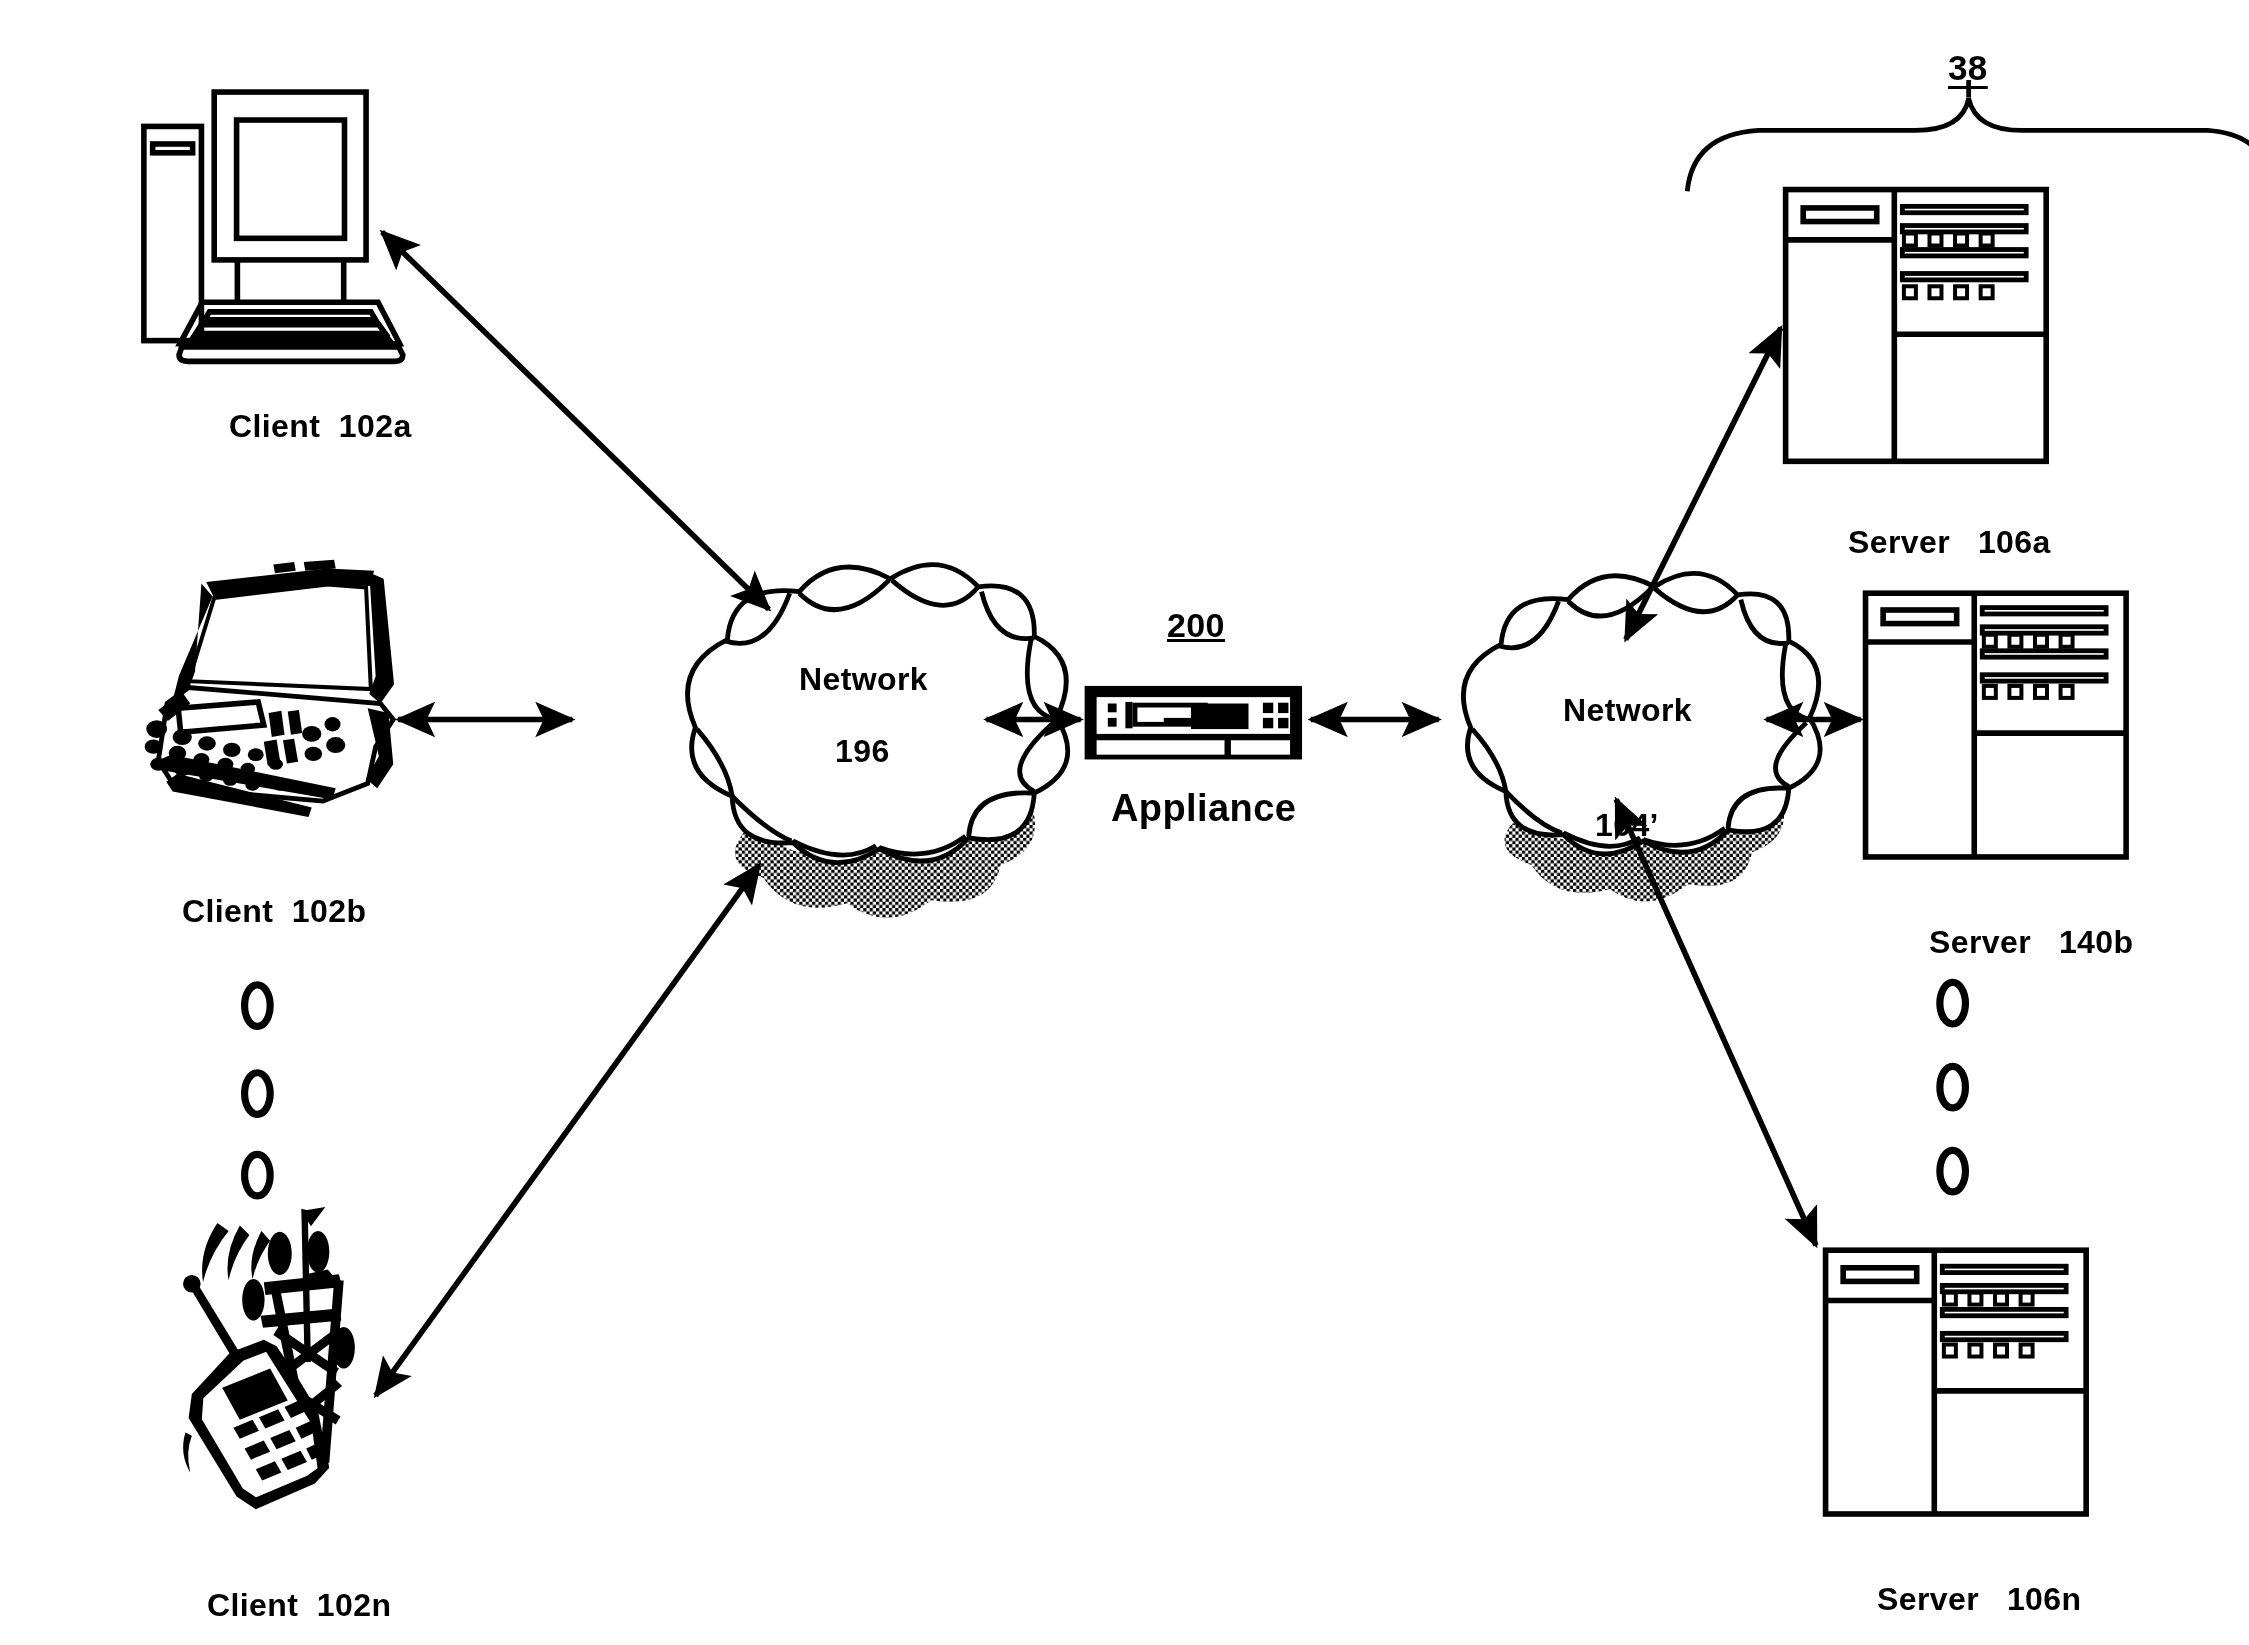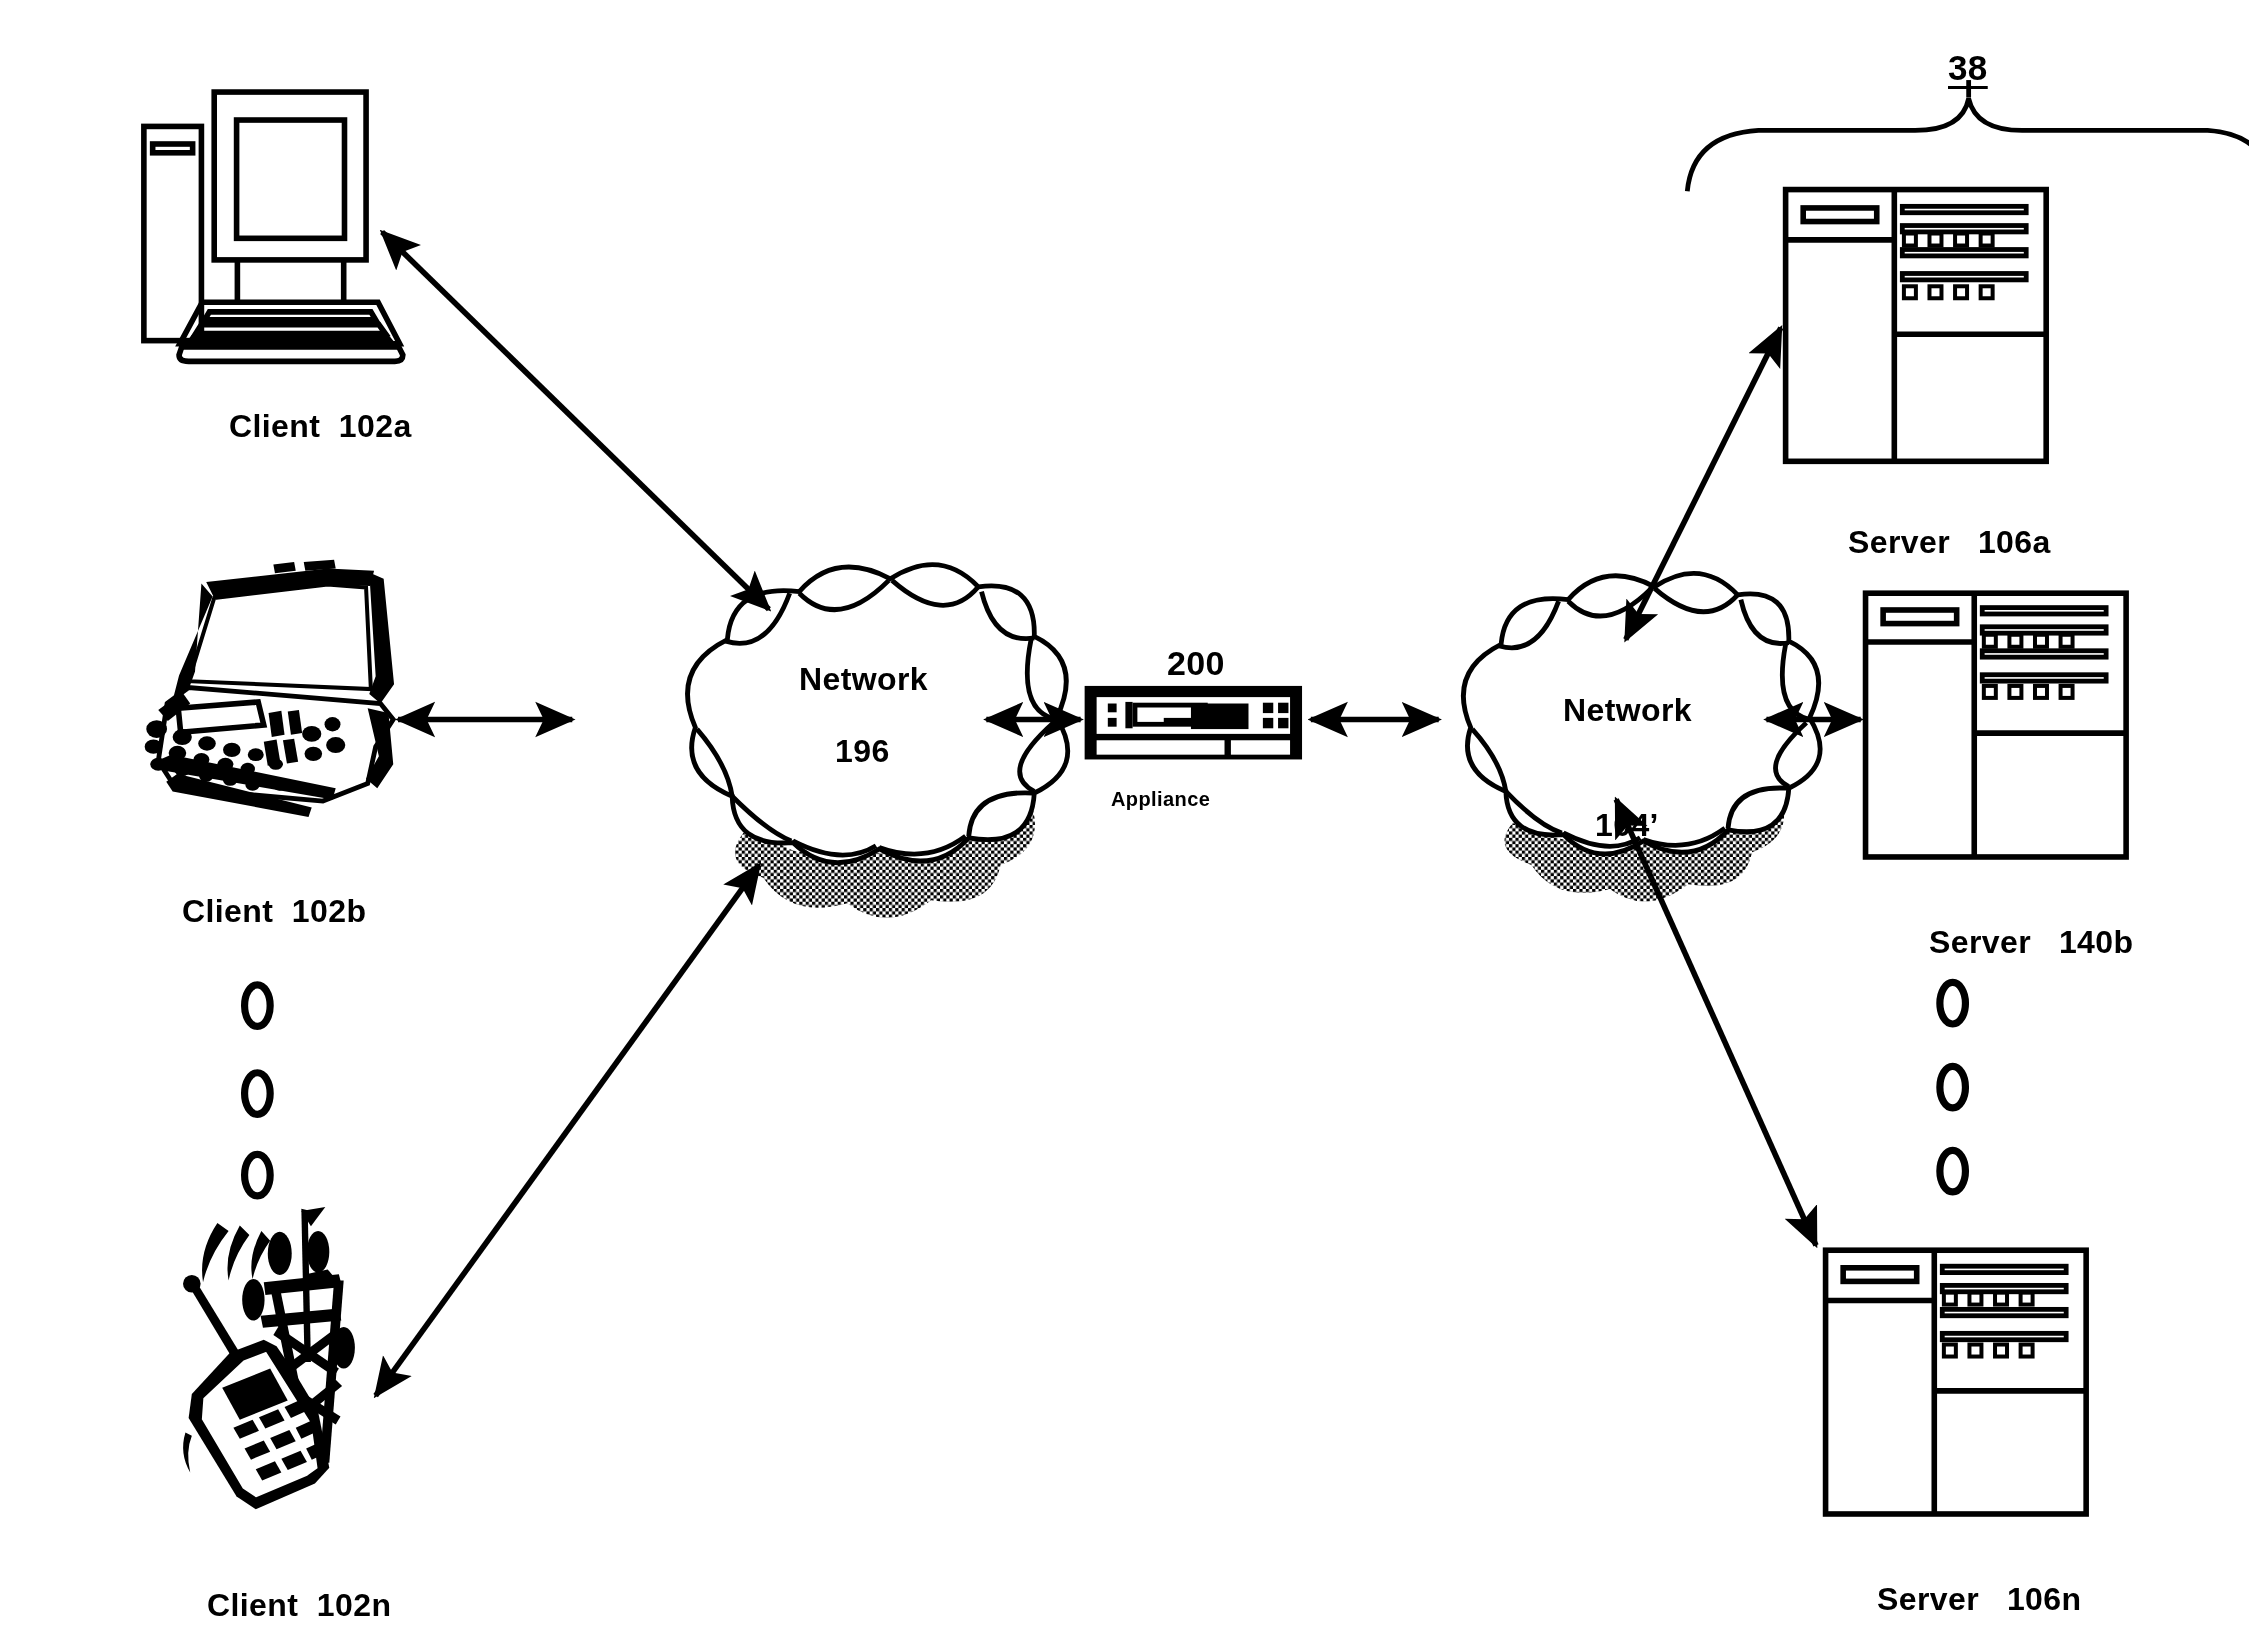--- a/index.html
+++ b/index.html
@@ -35,21 +35,21 @@
     font-weight: bold;
     color: #000000;
     white-space: pre;
     line-height: 1;
     letter-spacing: 0.4px;
   }
   .lbl-node     { font-size: 32px; margin-top: 36px; }
   .lbl-cloud    { font-size: 32px; }
   .lbl-ref      { font-size: 34px; }
   .lbl-brace    { font-size: 35px; text-decoration: underline; text-underline-offset: 5.6px; }
-  .lbl-appl     { font-size: 20px; }
+  .lbl-appl     { font-size: 38px; }
 </style>
 </head>
 <body>
 
 <div id="figure-root">
 
   <svg id="figure-svg" viewBox="0 0 2815 2059">
     <defs>
 
       <pattern id="stipple" width="8" height="8" patternUnits="userSpaceOnUse">
@@ -389,21 +389,21 @@
   <div class="dlabel lbl-node" style="left:182px; top:859px;">Client  102b</div>
 
   <div class="dlabel lbl-node" style="left:207px; top:1553px;">Client  102n</div>
 
   <div class="dlabel lbl-cloud" style="left:799px; top:663px;">Network</div>
   <div class="dlabel lbl-cloud" style="left:835px; top:735px;">196</div>
 
   <div class="dlabel lbl-cloud" style="left:1563px; top:694px;">Network</div>
   <div class="dlabel lbl-cloud" style="left:1595px; top:761px;margin-top:48px;">104’</div>
 
-  <div class="dlabel lbl-ref" style="left:1167px; top:646px;">200</div>
+  <div class="dlabel lbl-ref" style="left:1167px; top:608px;text-decoration:underline;">200</div>
   <div class="dlabel lbl-appl" style="left:1111px; top:789px;">Appliance</div>
 
   <div class="dlabel lbl-node" style="left:1848px; top:490px;">Server   106a</div>
 
   <div class="dlabel lbl-node" style="left:1929px; top:890px;">Server   140b</div>
 
   <div class="dlabel lbl-node" style="left:1877px; top:1547px;">Server   106n</div>
 
 </div>
 

